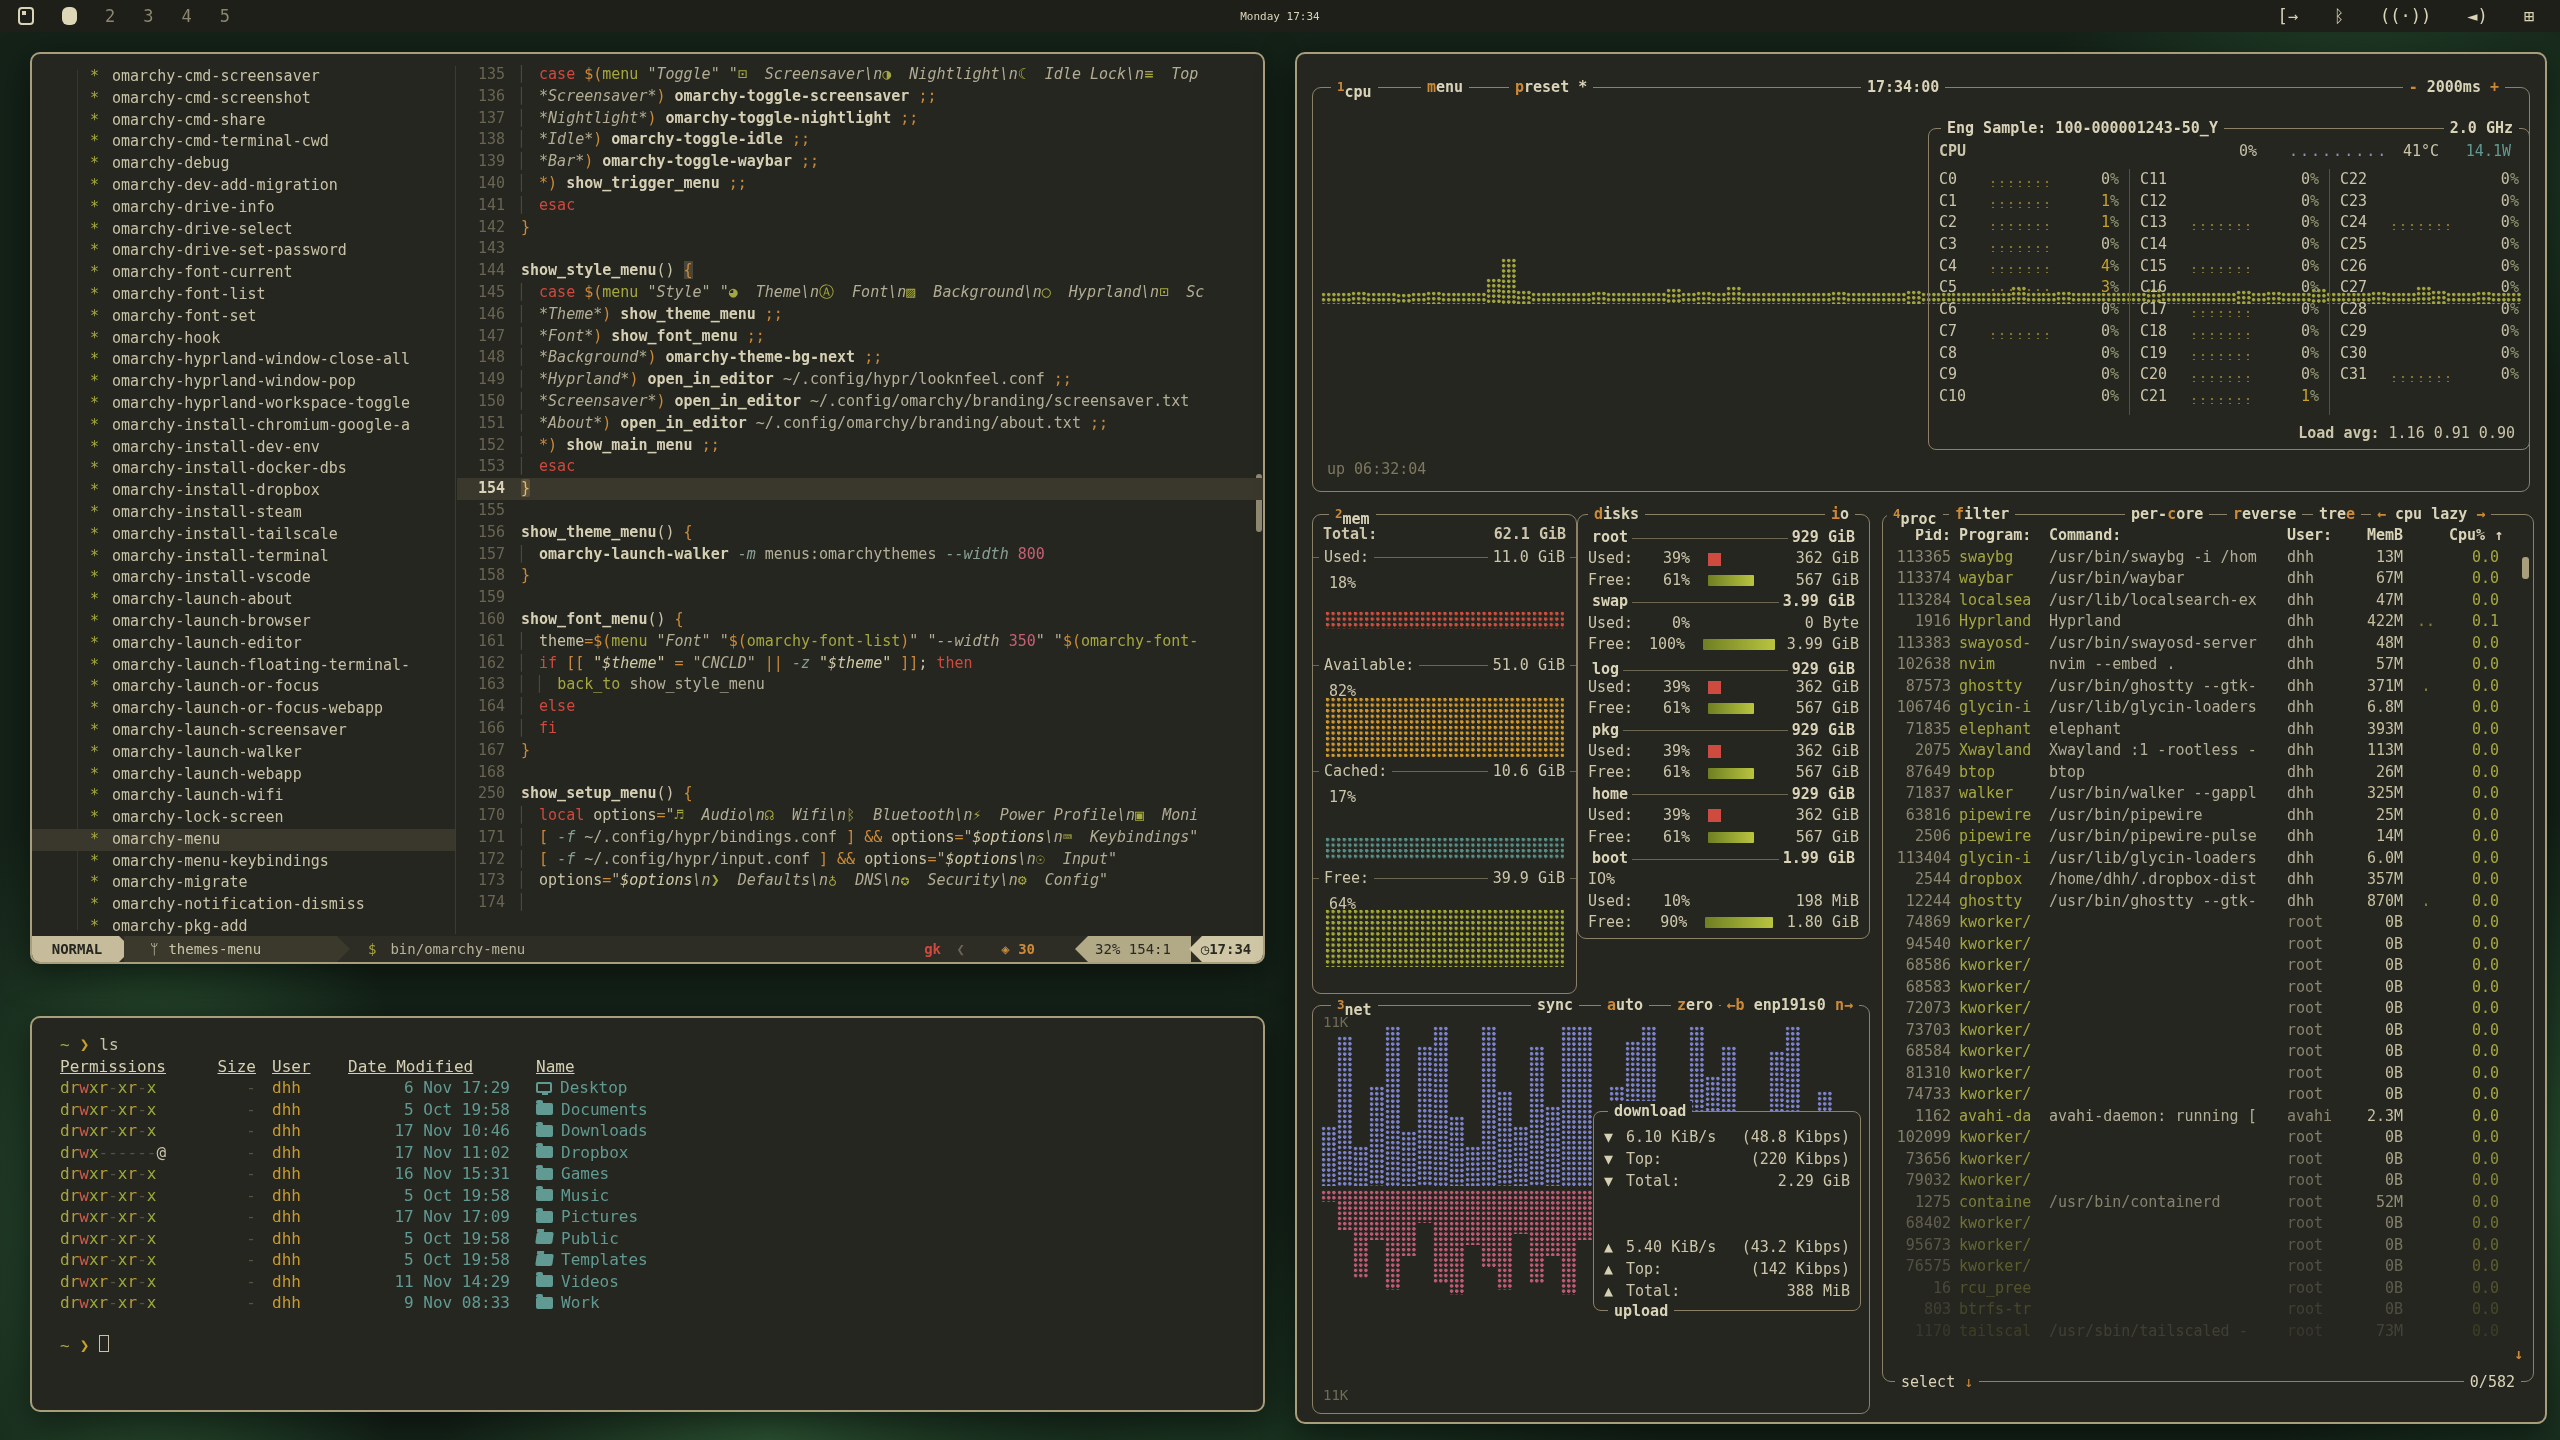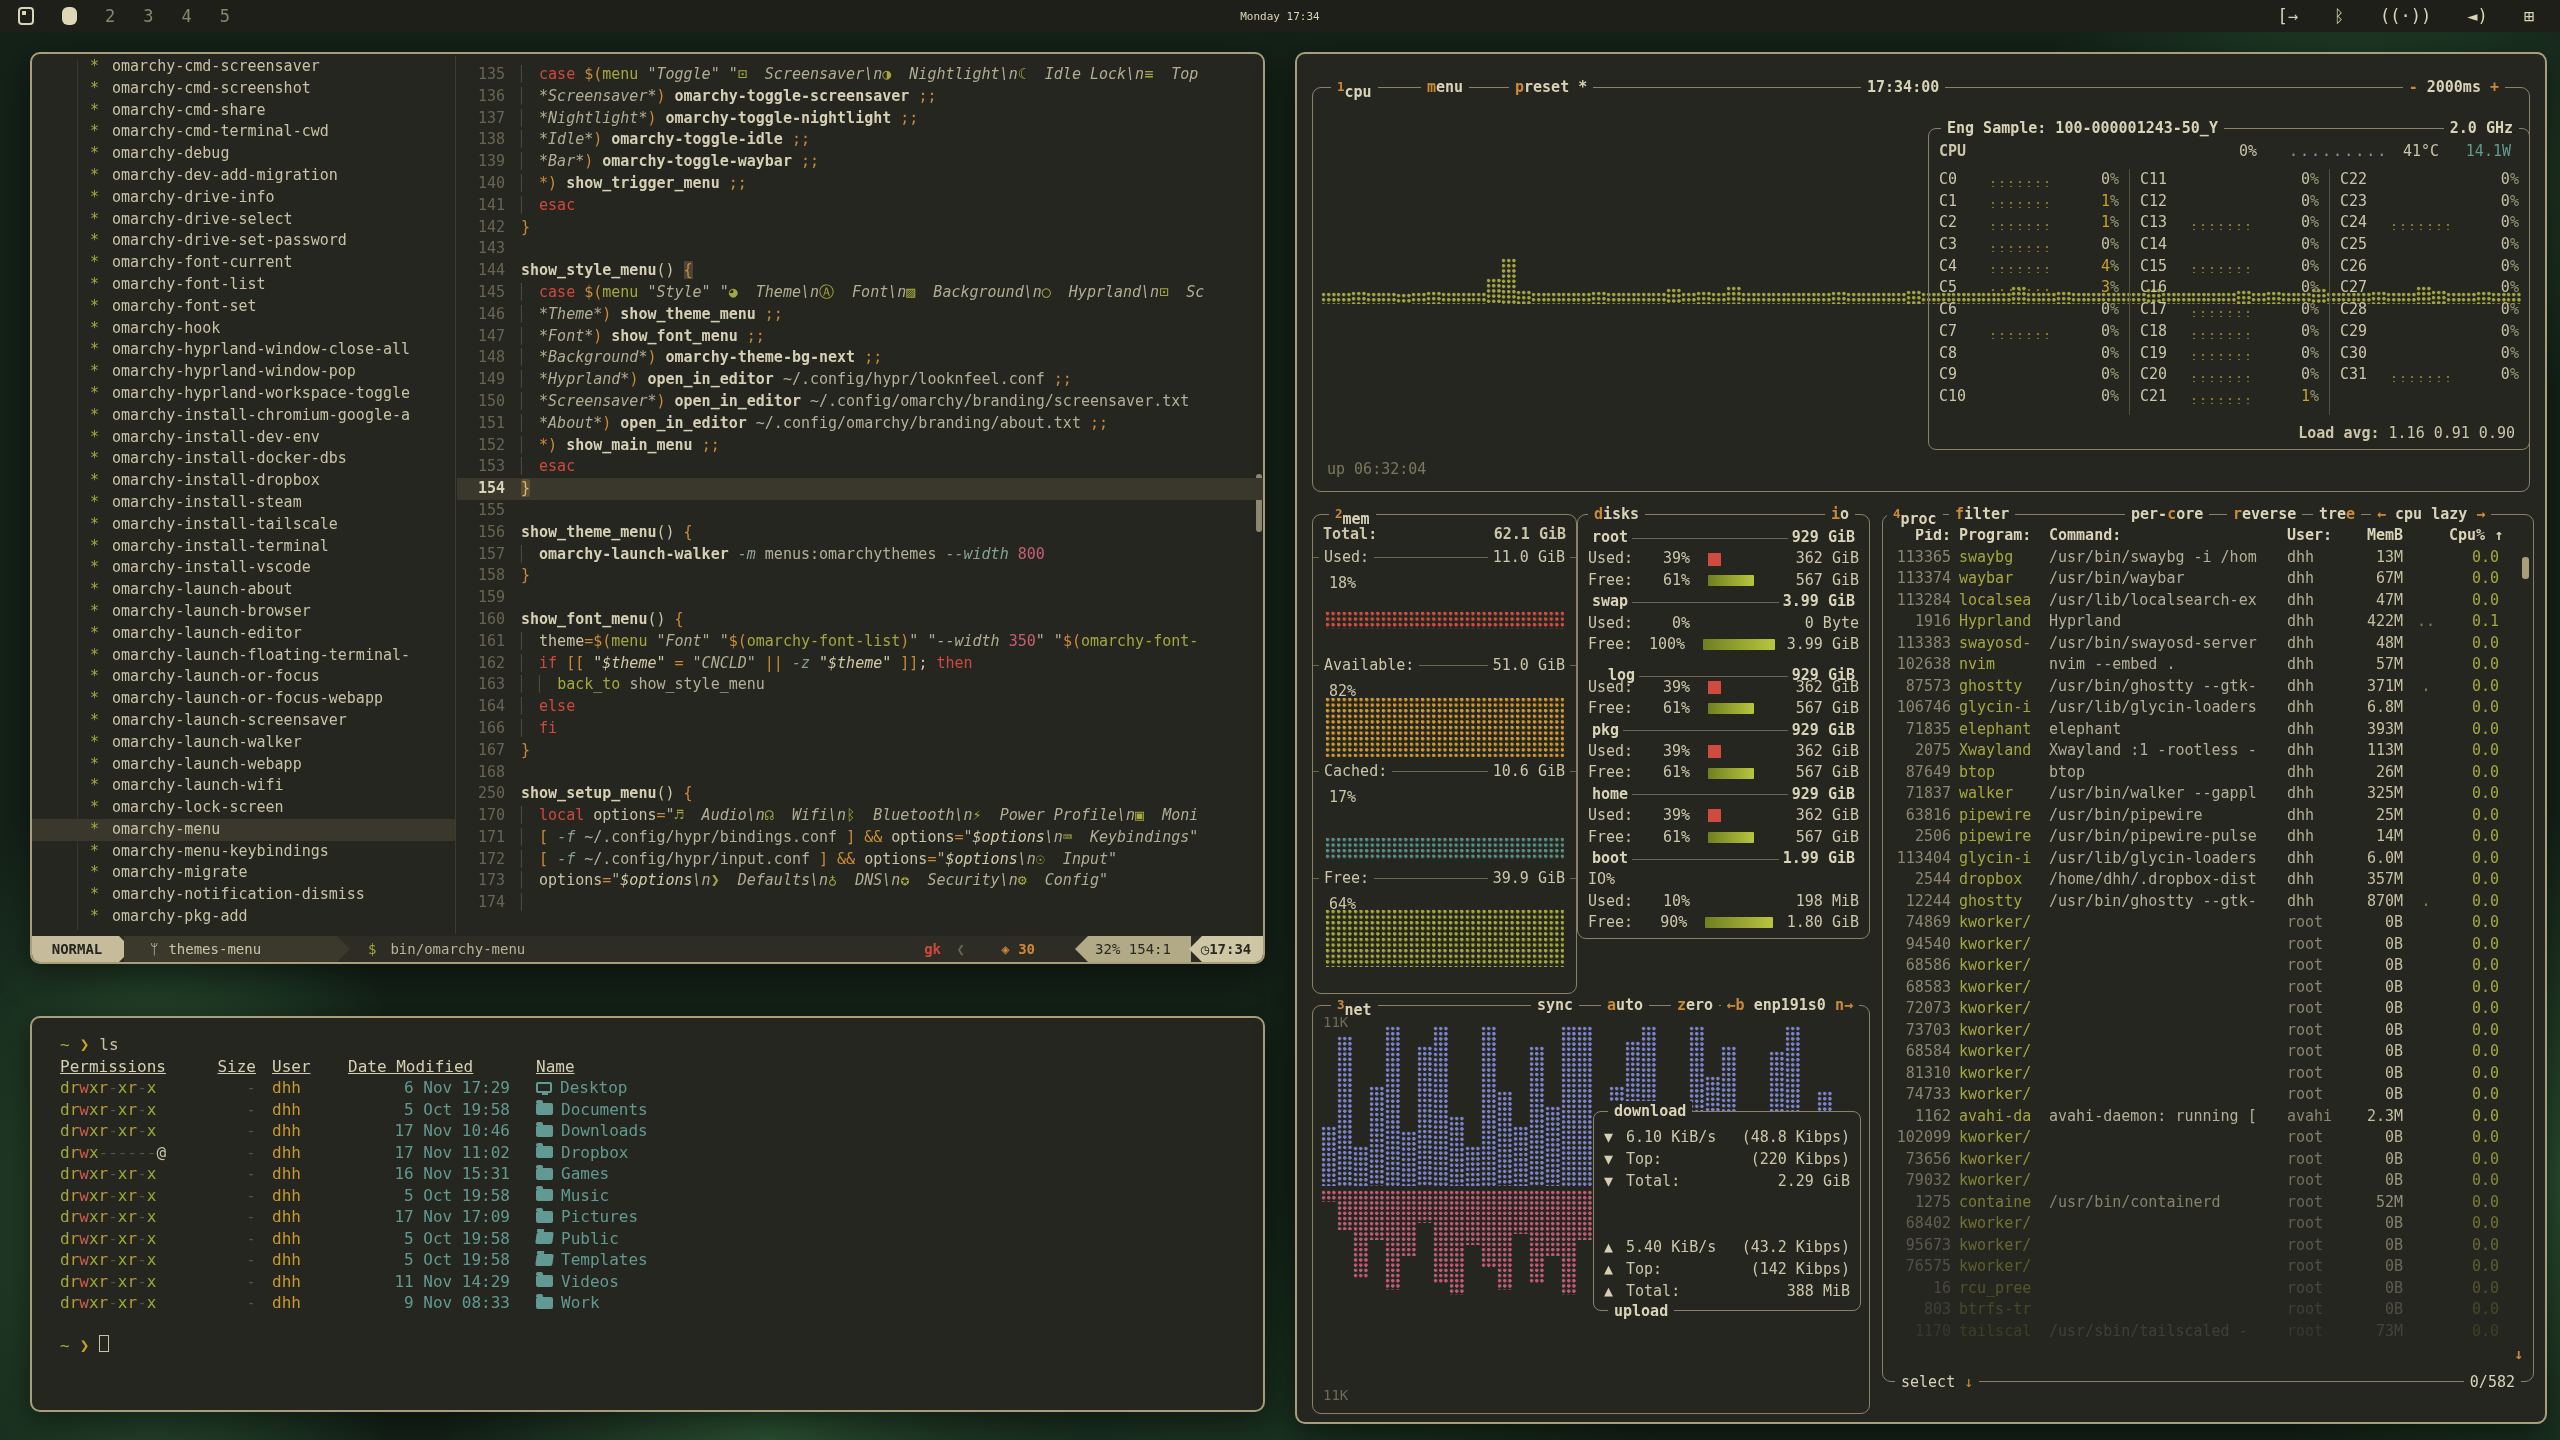--- a/index.html
+++ b/index.html
@@ -25,21 +25,21 @@
   .wsnum{color:var(--gray);font-size:17px}
   .clock{position:absolute;left:0;right:0;text-align:center;font-size:11px;color:var(--cream2)}
   .tray{margin-left:auto;display:flex;gap:36px;margin-right:26px;font-size:17px;color:var(--cream2)}
   .tray span{white-space:nowrap}
   
   .win{position:absolute;background:var(--winbg);border:2px solid var(--winborder);border-radius:10px;box-shadow:0 10px 34px rgba(0,0,0,.5);overflow:hidden}
   #editor{left:30px;top:52px;width:1235px;height:912px}
   #terminal{left:30px;top:1016px;width:1235px;height:396px}
   #btop{left:1295px;top:52px;width:1252px;height:1372px}
   
-  .ftree{position:absolute;left:0;top:2px;bottom:28px;width:424px;border-right:1px solid #3f3c2e;overflow:hidden}
+  .ftree{position:absolute;left:0;top:12px;bottom:28px;width:424px;border-right:1px solid #3f3c2e;overflow:hidden}
   .ftree::before{content:"";position:absolute;left:45px;top:4px;bottom:4px;width:1px;background:#3a382c}
   .ft-row{height:21.8px;line-height:21.8px;font-size:15px;color:#c8c2a6;white-space:nowrap;padding-left:58px}
   .ft-row .star{color:var(--olive);margin-right:13px}
   .ft-row.sel{background:var(--selbg)}
   .ftree-scroll{position:absolute;right:1px;top:420px;width:6px;height:58px;background:#8f8870;border-radius:3px}
   
   .code{position:absolute;left:425px;top:10px;right:0;bottom:28px;overflow:hidden;font-size:15px}
   .cl{display:flex;height:21.8px;line-height:21.8px;white-space:pre}
   .cl .ln{width:64px;text-align:right;padding-right:16px;color:#6a6553;flex:none}
   .cl.hl{background:var(--selbg)}
@@ -658,21 +658,21 @@
           <span class="d-pct">0%</span>
           <span class="d-bar"></span>
           <span class="d-val">0 Byte</span>
         </div>
         <div class="d-row" style="top: 119px;">
           <span class="d-lab">Free:</span>
           <span class="d-pct">100%</span>
           <span class="d-bar" style="width: 76px; background: linear-gradient(90deg, rgb(111, 127, 34), rgb(185, 197, 63));"></span>
           <span class="d-val">3.99 GiB</span>
         </div>
-        <div class="d-row d-title" style="top: 150px; margin-left: 16px;">
+        <div class="d-row d-title" style="top: 144px;">
           <div class="d-title-line"></div>
           <span>log</span>
           <span class="dv">929 GiB</span>
         </div>
         <div class="d-row" style="top: 161.8px;">
           <span class="d-lab">Used:</span>
           <span class="d-pct">39%</span>
           <span class="d-red"></span>
           <span class="d-val">362 GiB</span>
         </div>

